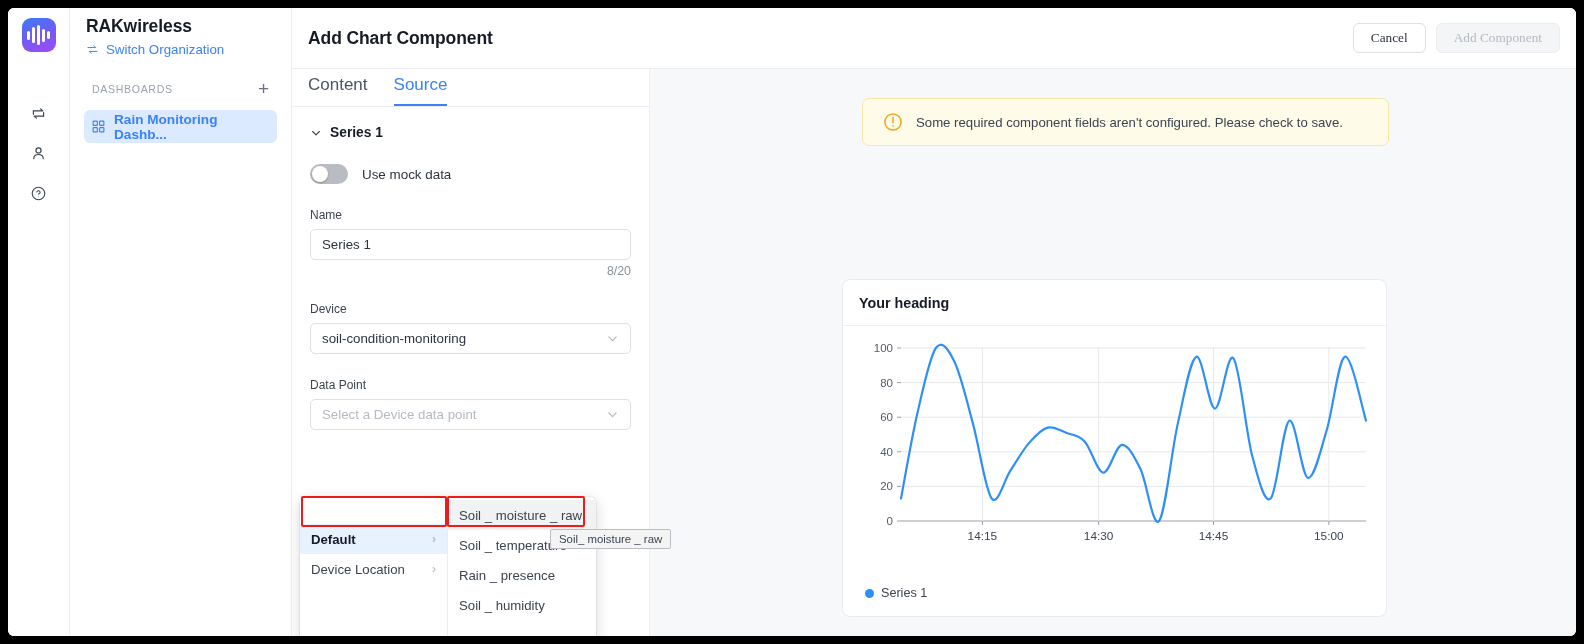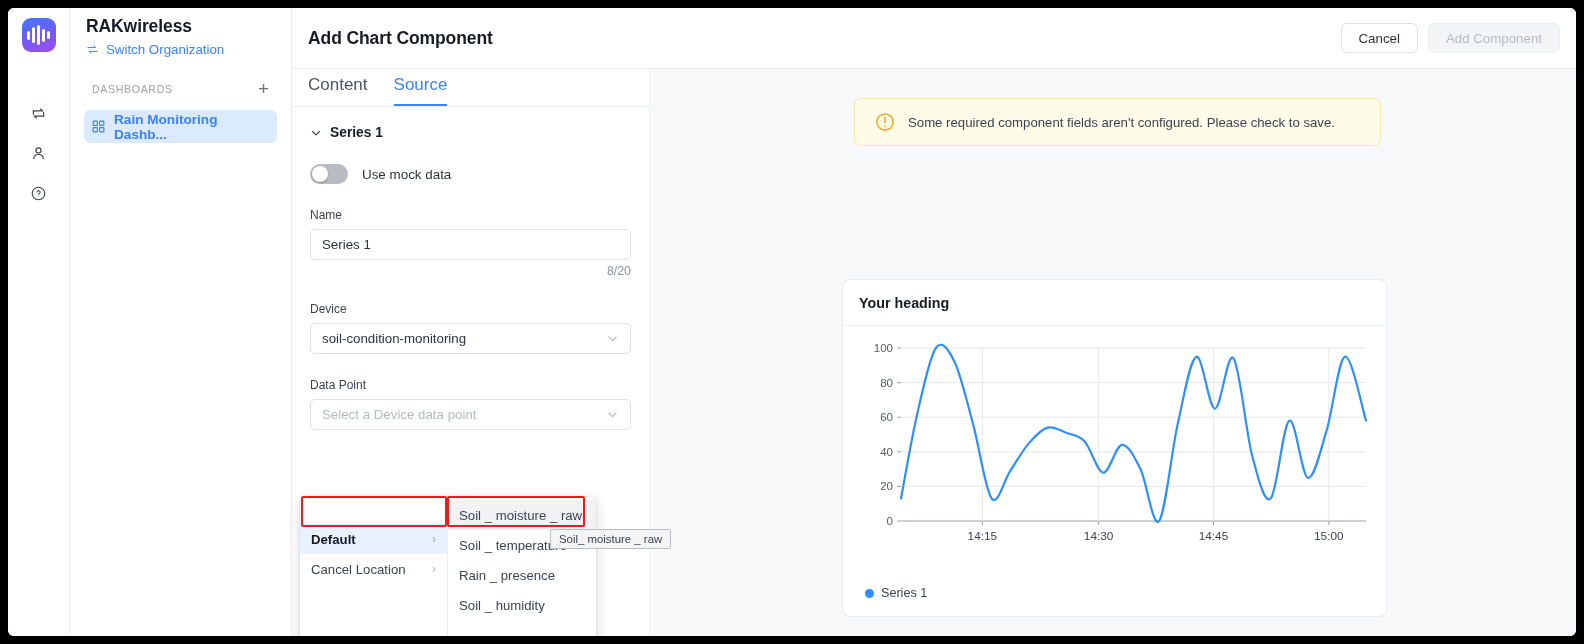--- a/index.html
+++ b/index.html
@@ -91,21 +91,21 @@
     height: 61px; border-bottom: 1px solid #eceef1;
     display: flex; align-items: center; padding: 0 16px 0 16px;
     flex: 0 0 61px; background:#fff;
   }
   .page-title { font-size: 17.5px; font-weight: 700; color: #161b26; letter-spacing: -0.1px;}
   .topbar-actions { margin-left: auto; display: flex; gap: 10px; }
   .btn {
     height: 30px; padding: 0 17px; border-radius: 6px;
     font-size: 13.3px; display:flex; align-items:center; cursor: pointer;
     border: 1px solid #dcdfe4; background: #fff; color: #2c3340;
-    font-family: Liberation Sans, sans-serif;
+    font-family: Liberation Serif, serif;
   }
   .btn.disabled {
     background: #f4f5f7; color: #b4bac3; border-color: #ebedf0; cursor: default;
   }
 
   .body { flex: 1; display: flex; min-height:0; }
 
   
   .panel {
     width: 358px; flex: 0 0 358px; border-right: 1px solid #eceef1;
@@ -185,21 +185,21 @@
   }
 
   
   .preview {
     flex: 1; background: #f7f8fa; padding: 30px 0 0 0; position: relative; min-width:0;
   }
   .alert {
     margin: 0 auto; width: 527px; background: #fefbe8;
     border: 1px solid #f6e6a8; border-radius: 7px;
     height: 48px; display: flex; align-items: center; gap: 13px; padding: 0 20px;
-    position: absolute; left: 204px; top: 29px;
+    position: absolute; left: 212px; top: 29px;
   }
   .alert .a-icon { color: #f2a618; display:flex; flex: 0 0 20px;}
   .alert .a-text { font-size: 13.2px; color: #3c4451; }
 
   .card {
     position: absolute; left: 192px; top: 210px;
     width: 545px; height: 338px;
     background: #fff; border: 1px solid #e9ebee; border-radius: 8px;
     overflow: hidden;
   }
@@ -343,21 +343,21 @@
           </div>
         </div>
 
         <div class="cascader">
           <div class="casc-col left">
             <div class="casc-item sel">
               <span>Default</span>
               <span class="arrow">›</span>
             </div>
             <div class="casc-item">
-              <span>Cancel Location</span>
+              <span>Device Location</span>
               <span class="arrow">›</span>
             </div>
           </div>
           <div class="casc-col">
             <div class="casc-item hover">
               <span>Soil _ moisture _ raw</span>
             </div>
             <div class="casc-item">
               <span>Soil _ temperature</span>
             </div>

